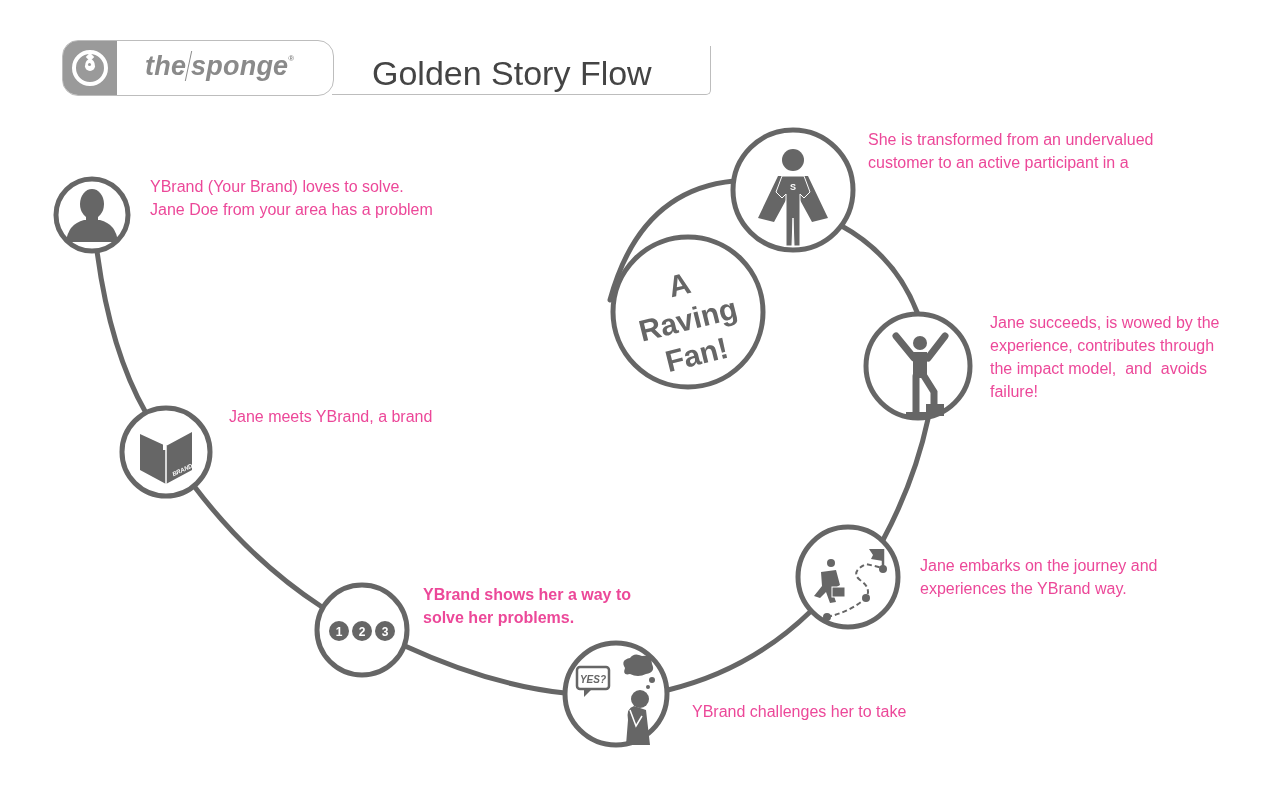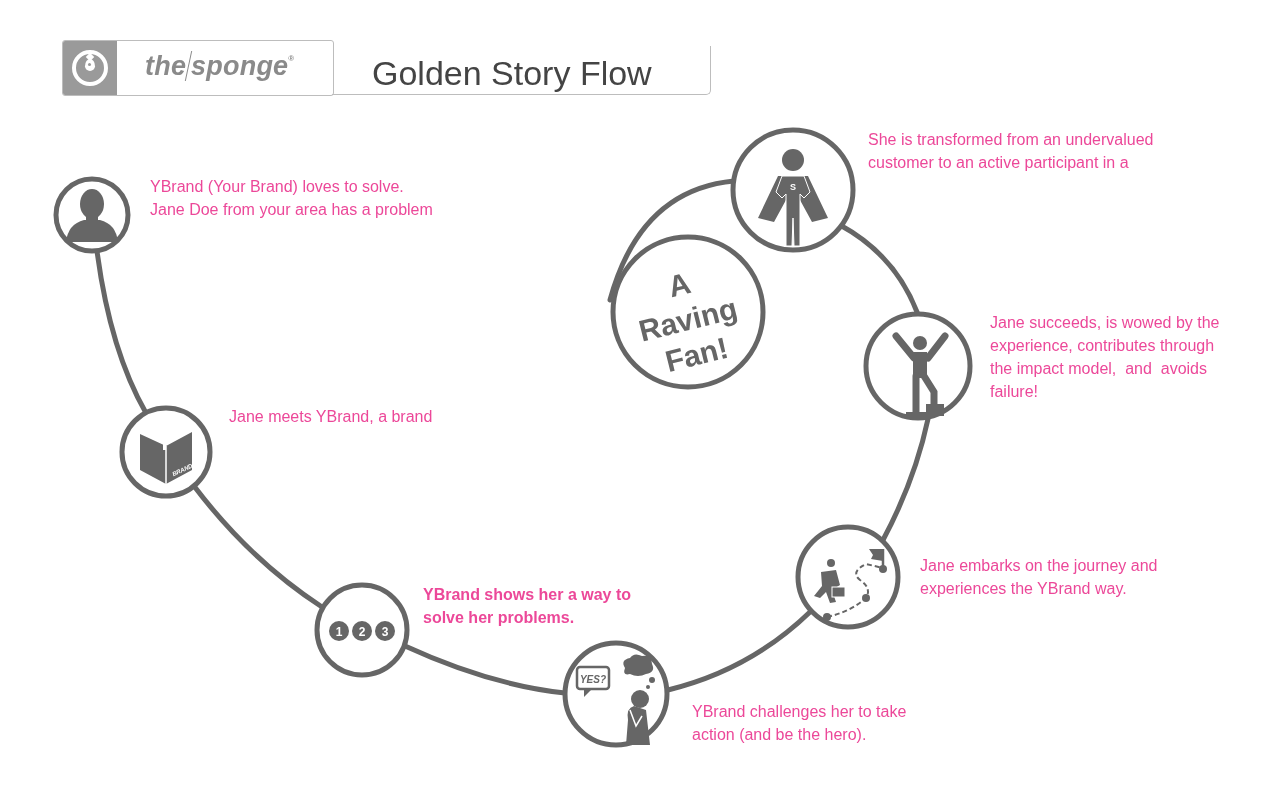--- a/index.html
+++ b/index.html
@@ -1,18 +1,18 @@
 <!DOCTYPE html>
 <html><head>
 <meta charset="utf-8">
 <style>
   html, body { margin:0; padding:0; background:#ffffff; }
   body { width:1280px; height:800px; position:relative; overflow:hidden; font-family:"Liberation Sans", sans-serif; color:#555555; }
   .header { position:absolute; left:62px; top:40px; width:650px; height:56px; }
-  .logo-box { position:absolute; left:0; top:0; width:270px; height:54px; border:1px solid #bdbdbd; border-radius:3px; background:#fff; overflow:hidden; }
+  .logo-box { position:absolute; left:0; top:0; width:270px; height:54px; border:1px solid #bdbdbd; border-radius:16px; background:#fff; overflow:hidden; }
   .logo-mark { position:absolute; left:0; top:0; width:54px; height:54px; background:#9a9a9a; }
   .logo-ring { position:absolute; left:9px; top:9px; width:28px; height:28px; border:4px solid #fff; border-radius:50%; }
   .logo-drop { position:absolute; left:22px; top:18px; width:10px; height:12px; background:#fff; border-radius:50% 50% 50% 50% / 60% 60% 40% 40%; }
   .logo-drop::before { content:""; position:absolute; left:2px; top:-5px; width:6px; height:6px; background:#fff; transform:rotate(45deg); }
   .logo-drop::after { content:""; position:absolute; left:3px; top:4px; width:3px; height:3px; background:#9a9a9a; border-radius:50%; }
   .logo-text { position:absolute; left:82px; top:10px; font-size:27px; font-weight:bold; font-style:italic; color:#8a8a8a; letter-spacing:0.2px; }
   .logo-text .sep { display:inline-block; width:1px; height:30px; background:#8a8a8a; vertical-align:-6px; margin:0 2px; transform:skewX(-12deg); }
   .logo-text sup { font-size:8px; vertical-align:14px; font-style:normal; }
   .title-box { position:absolute; left:270px; top:6px; width:378px; height:48px; border-right:1px solid #bdbdbd; border-bottom:1px solid #bdbdbd; border-radius:0 0 5px 0; }
   .title-text { position:absolute; left:40px; top:8px; font-size:34px; color:#444444; font-weight:normal; }
@@ -135,21 +135,20 @@
 </div>
 <div class="caption" style="left:229px; top:405px;">
   <div>Jane meets YBrand, a brand</div>
 </div>
 <div class="caption" style="left:423px; top:583px;font-weight:bold;">
   <div>YBrand shows her a way to</div>
   <div>solve her problems.</div>
 </div>
 <div class="caption" style="left:692px; top:700px;">
   <div>YBrand challenges her to take</div>
-  <div>action (and be the hero).</div>
 </div>
 <div class="caption" style="left:920px; top:538px;margin-top:16px;">
   <div>Jane embarks on the journey and</div>
   <div>experiences the YBrand way.</div>
 </div>
 <div class="caption" style="left:990px; top:311px;">
   <div>Jane succeeds, is wowed by the</div>
   <div>experience, contributes through</div>
   <div style="white-space:pre;">the impact model,  and  avoids</div>
   <div>failure!</div>

